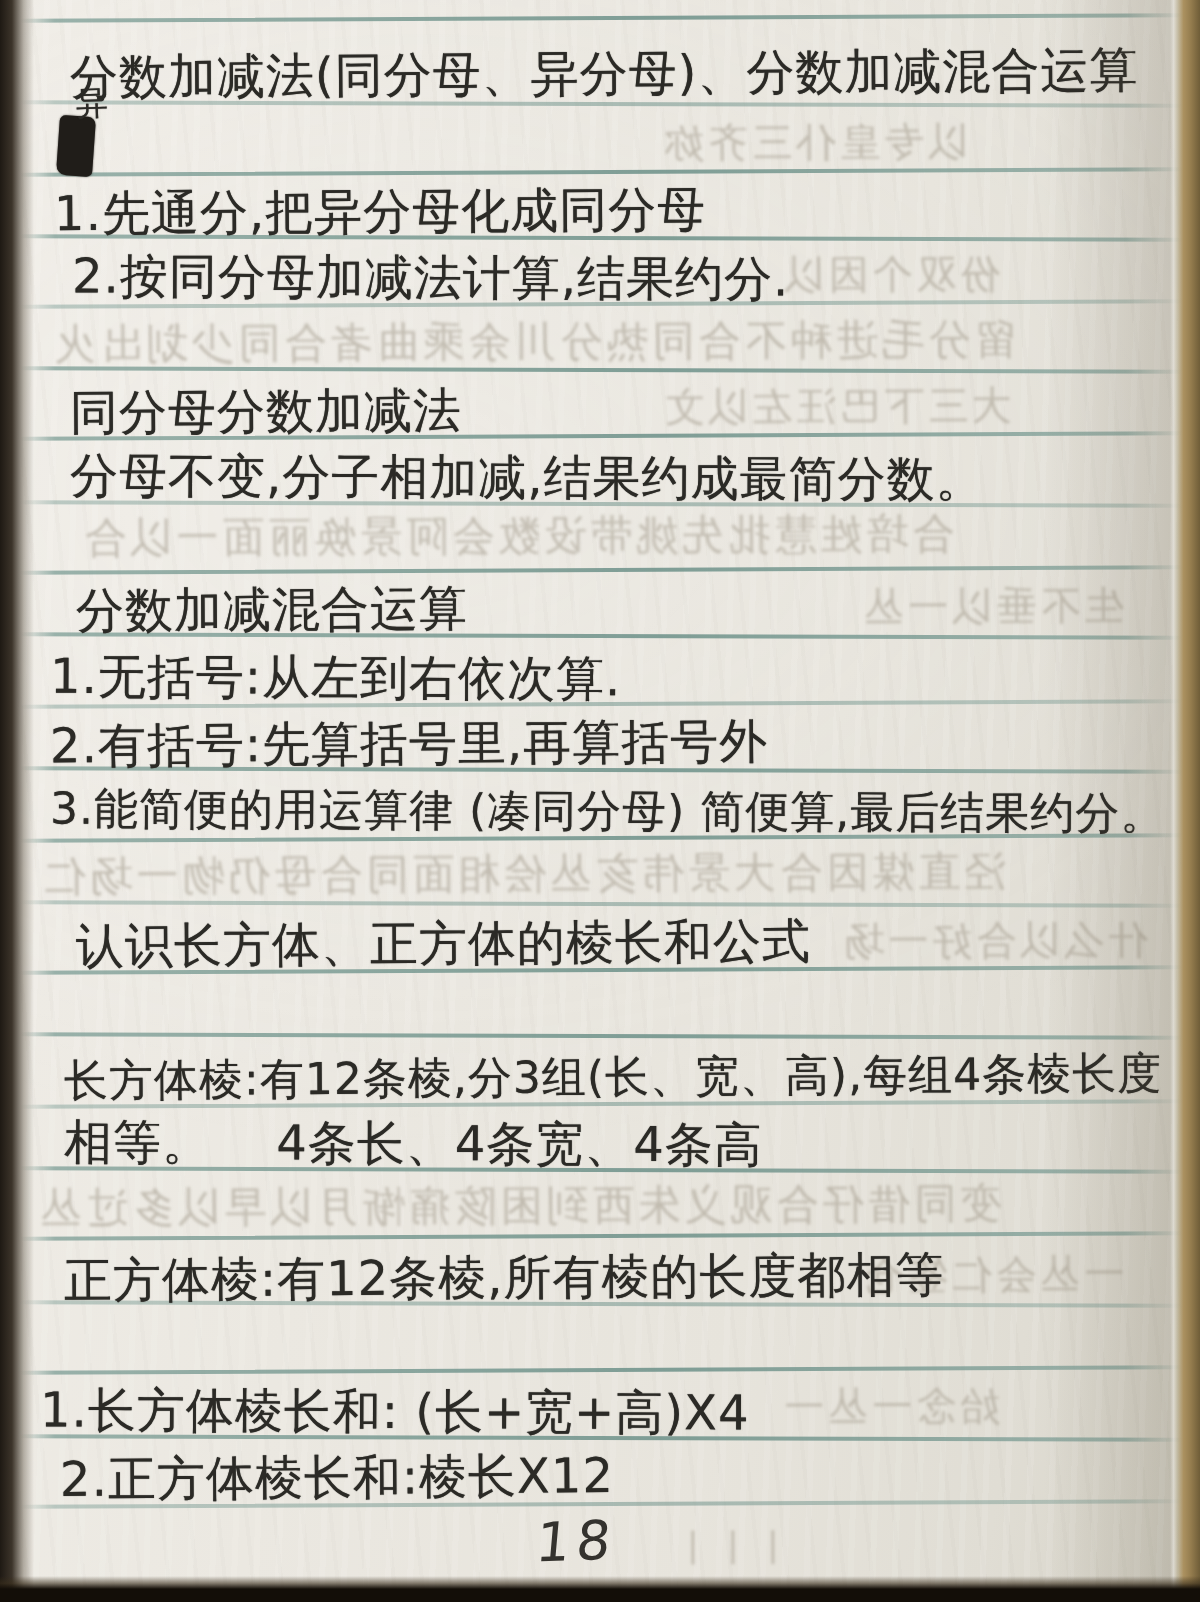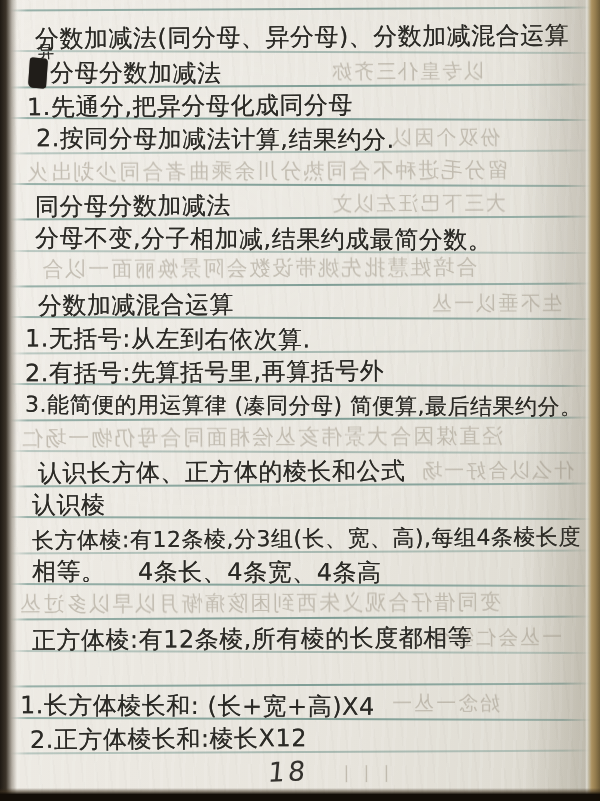--- a/index.html
+++ b/index.html
@@ -81,31 +81,29 @@
       <div class="ghost" style="left: 390px; top: 124px; font-size: 20px;">份双个因以</div>
       <div class="ghost" style="left: 330px; top: 190px; font-size: 20px;">大三下巴汪左以文</div>
       <div class="ghost" style="left: 430px; top: 290px; font-size: 20px;">生不垂以一丛</div>
       <div class="ghost" style="left: 420px; top: 457px; font-size: 20px;">什么以合好一场</div>
       <div class="ghost" style="left: 430px; top: 624px; font-size: 20px;">一丛会仁签仓</div>
       <div class="ghost" style="left: 390px; top: 690px; font-size: 20px;">始念一丛一</div>
       <div class="ghost" style="left: 335px; top: 762px; font-size: 18px;">丨丨丨</div>
     </div>
 
   <div class="hw hw-a" style="left:35px;top:21px;font-size:24px">分数加减法(同分母、异分母)、分数加减混合运算</div>
-  <div class="hw hw-b" style="left:50px;top:57px;font-size:24px">分母分数加减法</div>
   <div class="hw hw-a" style="left:27px;top:90px;font-size:24px">1.先通分,把异分母化成同分母</div>
   <div class="hw hw-b" style="left:36px;top:123px;font-size:24px">2.按同分母加减法计算,结果约分.</div>
   <div class="hw hw-a" style="left:35px;top:190px;font-size:24px">同分母分数加减法</div>
   <div class="hw hw-b" style="left:35px;top:223px;font-size:24px">分母不变,分子相加减,结果约成最简分数。</div>
   <div class="hw hw-a" style="left:38px;top:289px;font-size:24px">分数加减混合运算</div>
   <div class="hw hw-b" style="left:25px;top:323px;font-size:24px">1.无括号:从左到右依次算.</div>
   <div class="hw hw-a" style="left:25px;top:356px;font-size:24px">2.有括号:先算括号里,再算括号外</div>
   <div class="hw hw-b" style="left:25px;top:391px;font-size:22px">3.能简便的用运算律 (凑同分母) 简便算,最后结果约分。</div>
   <div class="hw hw-a" style="left:38px;top:456px;font-size:24px">认识长方体、正方体的棱长和公式</div>
-  <div class="hw hw-b" style="left:32px;top:489px;font-size:24px">认识棱</div>
   <div class="hw hw-a" style="left:32px;top:524px;font-size:22px">长方体棱:有12条棱,分3组(长、宽、高),每组4条棱长度</div>
   <div class="hw hw-b" style="left:32px;top:556px;font-size:24px">相等。　 4条长、4条宽、4条高</div>
   <div class="hw hw-a" style="left:32px;top:623px;font-size:24px">正方体棱:有12条棱,所有棱的长度都相等</div>
   <div class="hw hw-b" style="left:20px;top:690px;font-size:24px">1.长方体棱长和: (长+宽+高)X4</div>
   <div class="hw hw-a" style="left:30px;top:723px;font-size:24px">2.正方体棱长和:棱长X12</div>
 
   <div class="blob"></div>
   <div class="insert-char hw">异</div>
 
   <div class="pagenum">18</div>

